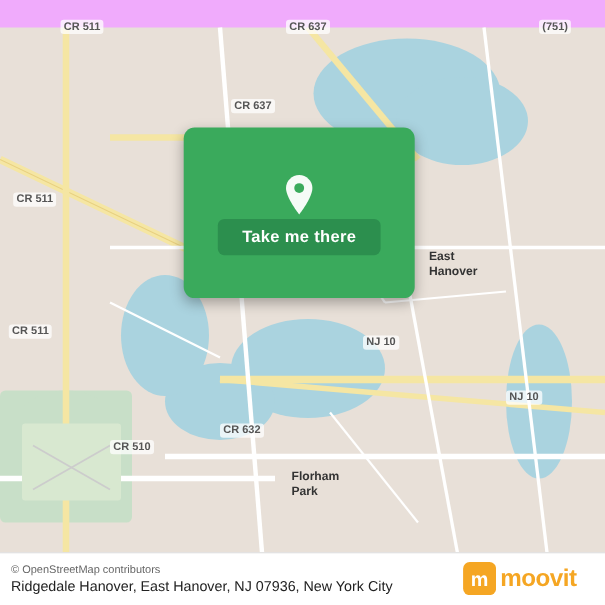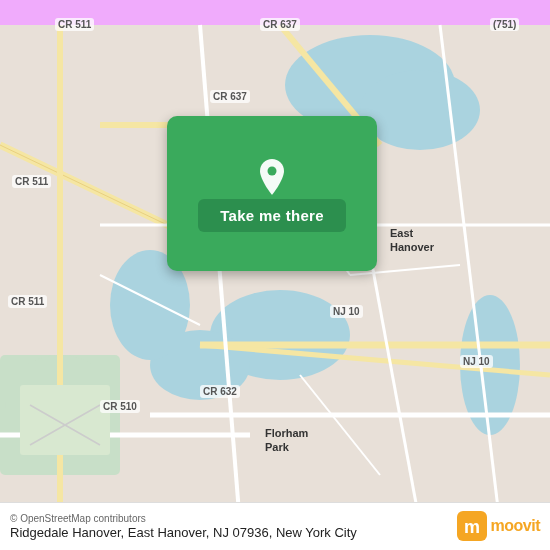--- a/index.html
+++ b/index.html
@@ -60,21 +60,21 @@
       letter-spacing: 0.3px;
     }
 
     
     #bottom-bar {
       position: absolute;
       bottom: 0;
       left: 0;
       width: 100%;
       background: white;
-      padding: 8px 10px 8px 10px;
+      padding: 8px 26px 8px 10px;
       border-top: 1px solid #ddd;
       display: flex;
       align-items: center;
       justify-content: space-between;
       gap: 8px;
     }
 
     #bottom-left {
       display: flex;
       flex-direction: column;
@@ -99,21 +99,21 @@
       gap: 4px;
       flex-shrink: 0;
     }
 
     #moovit-icon {
       width: 30px;
       height: 30px;
     }
 
     #moovit-label {
-      font-size: 16px;
+      font-size: 22px;
       font-weight: 700;
       color: #f5a623;
       letter-spacing: -0.5px;
     }
 
     
     .road-label {
       position: absolute;
       font-size: 10px;
       font-weight: 600;

